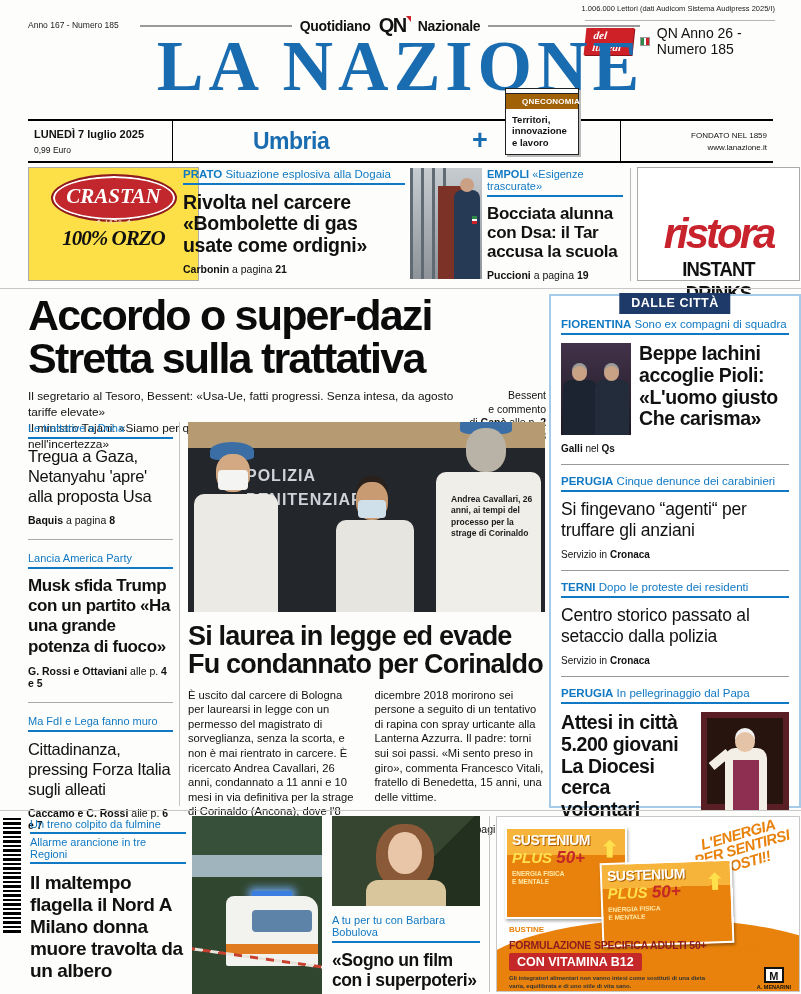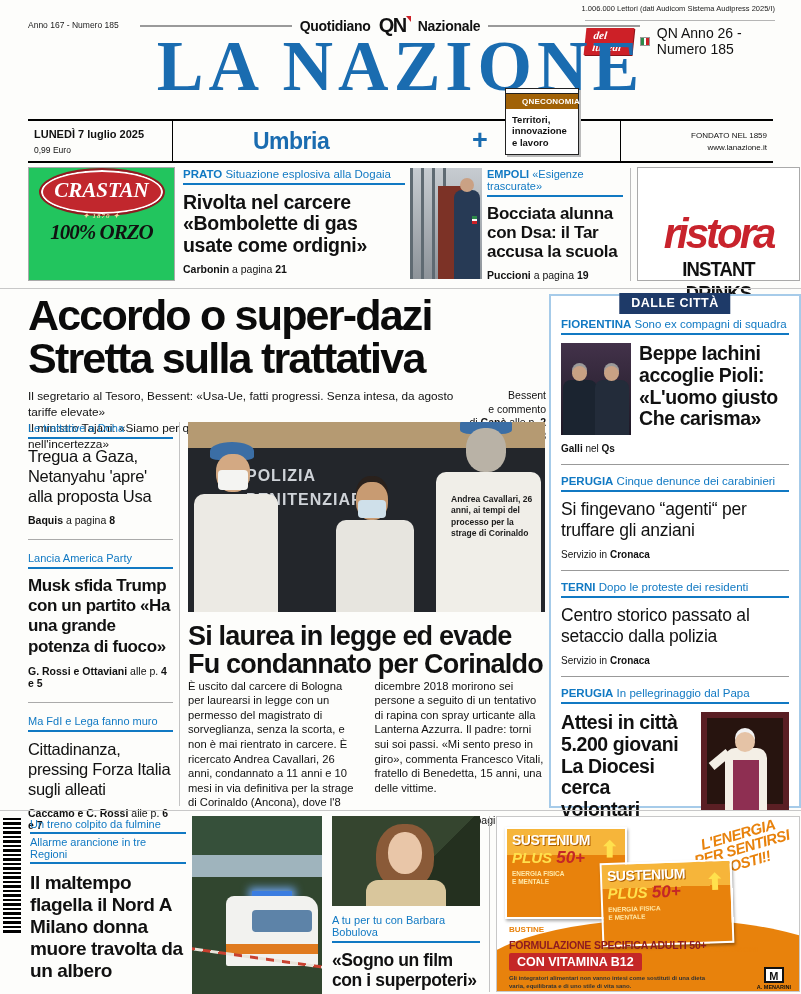--- a/index.html
+++ b/index.html
@@ -40,21 +40,21 @@
   .dl-plus { position:absolute; left:444px; top:4px; font-size:27px; font-weight:800; color:#1a6cb0; }
   .dl-right { position:absolute; right:6px; top:9px; font-size:8px; text-align:right; line-height:1.5; }
 
   
   .kicker { font-size:11.5px; color:#1179c3; border-bottom:2px solid #1179c3; padding-bottom:3px; }
   .kicker b { font-weight:800; }
   .byline { font-size:10.5px; color:#111; }
   .byline .bb { font-weight:800; }
 
   
-  .crastan { left:28px; top:167px; width:147px; height:114px; border:1px solid #aaa; background:#22c55e; text-align:center; padding-top:0; }
+  .crastan { left:28px; top:167px; width:171px; height:114px; border:1px solid #aaa; background:#fde047; text-align:center; padding-top:6px; }
   .crastan .oval { width:126px; height:48px; margin:0 auto; background:#c1272d; border-radius:50%; border:2px solid #8e1b20; color:#fff; font-family:"Liberation Serif", serif; font-style:italic; font-weight:bold; font-size:21px; line-height:40px; box-shadow:inset 0 0 0 2px #fff; }
   .crastan .oval small { display:block; font-size:7px; margin-top:-14px; color:#f2d9a0; letter-spacing:1px; }
   .crastan .tag { font-family:"Liberation Serif", serif; font-style:italic; font-weight:900; font-size:21px; line-height:1.05; letter-spacing:-1px; margin-top:5px; }
   .prato { left:183px; top:168px; width:222px; }
   .prato .h { font-size:19.5px; font-weight:800; line-height:1.1; letter-spacing:-0.3px; margin-top:7px; }
   .prato .byline { margin-top:7px; }
   .photo-prison { left:410px; top:168px; width:72px; height:111px; background:linear-gradient(180deg,#c7ccd1,#8d9399); overflow:hidden; }
   .photo-prison .bars { position:absolute; left:0; top:0; width:40px; height:100%; background:repeating-linear-gradient(90deg,#5f6a72 0 3px,transparent 3px 11px); }
   .photo-prison .door { position:absolute; left:28px; top:18px; width:26px; height:93px; background:#7c3226; }
   .photo-prison .guard { position:absolute; right:2px; top:22px; width:26px; height:89px; background:#273a55; border-radius:8px 8px 0 0; }
@@ -117,21 +117,21 @@
   .photo-main .f1 .mask { position:absolute; top:-24px; left:24px; width:30px; height:20px; background:#f4f4f2; border-radius:4px; }
   .photo-main .f1 .beret { position:absolute; top:-52px; left:16px; width:44px; height:18px; border-radius:50% 50% 20% 20%; background:#3b6ea5; }
   .photo-main .f2 { left:148px; bottom:0; width:78px; height:92px; background:#e7e5df; }
   .photo-main .f2 .head { position:absolute; top:-38px; left:20px; width:32px; height:38px; border-radius:45%; background:#c89b72; box-shadow:0 -6px 0 #2a211c; }
   .photo-main .f2 .mask { position:absolute; top:-20px; left:22px; width:28px; height:18px; background:#cfe0ea; border-radius:4px; }
   .photo-main .f3 { left:248px; bottom:0; width:105px; height:140px; background:#f0eee8; }
   .photo-main .f3 .head { position:absolute; top:-44px; left:30px; width:40px; height:44px; border-radius:45%; background:#b9b2a6; }
   .photo-main .f3 .beret { position:absolute; top:-58px; left:24px; width:52px; height:20px; border-radius:50% 50% 20% 20%; background:#3b6ea5; }
   .photo-caption { position:absolute; right:6px; top:72px; width:88px; font-size:8.5px; font-weight:700; line-height:1.35; color:#1c1c1c; }
   .center .h { font-size:27px; font-weight:800; letter-spacing:-0.8px; line-height:1.05; margin-top:10px; }
-  .center .body { font-size:11.2px; line-height:1.3; column-count:2; column-gap:16px; }
+  .center .body { margin-top:9px; font-size:11.2px; line-height:1.3; column-count:2; column-gap:16px; }
   .center .byline { text-align:right; margin-top:4px; }
   .hr-full { left:0; right:0; top:810px; height:1px; background:#c8c8c8; }
 
   
   .barcode { left:3px; top:818px; width:18px; height:116px; background:repeating-linear-gradient(180deg,#000 0 2px,#fff 2px 4px,#000 4px 7px,#fff 7px 9px); }
   .weather { left:30px; top:818px; width:156px; }
   .weather .k { font-size:11px; color:#1179c3; border-bottom:2px solid #1179c3; padding-bottom:2px; }
   .weather .h { font-size:19px; font-weight:800; line-height:1.16; letter-spacing:-0.4px; margin:8px 0 10px; }
   .photo-amb { left:192px; top:816px; width:130px; height:178px; background:linear-gradient(180deg,#36503a 0 22%,#9fb4bd 22% 34%,#31462f 34% 100%); overflow:hidden; }
   .photo-amb .van { position:absolute; right:4px; bottom:28px; width:92px; height:70px; background:#f2f2ef; border-radius:8px 14px 2px 2px; }

